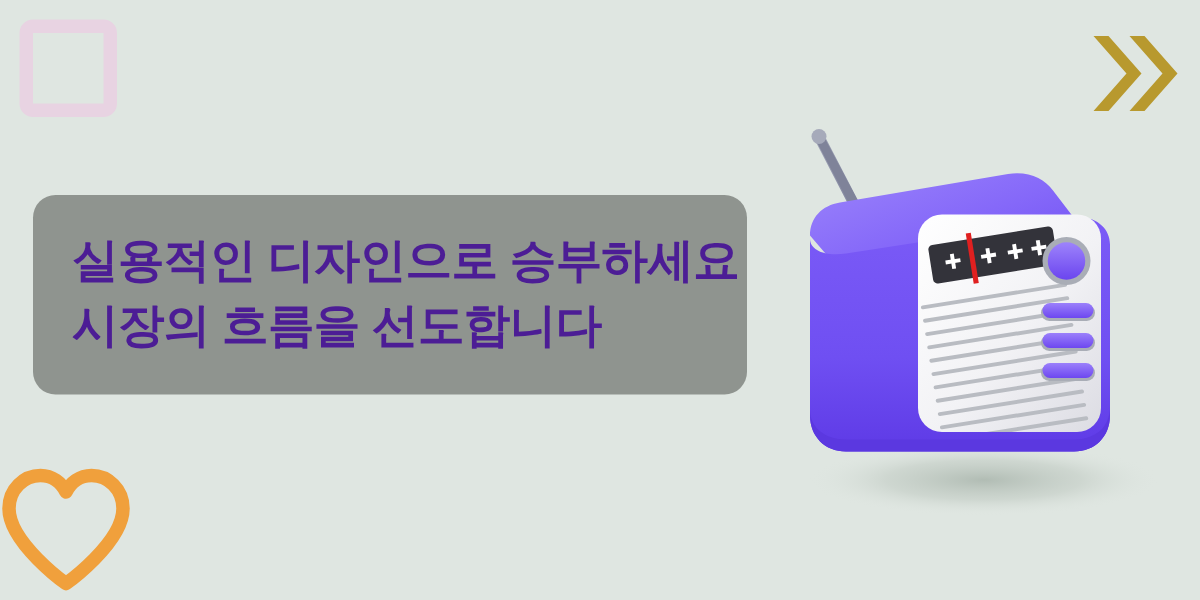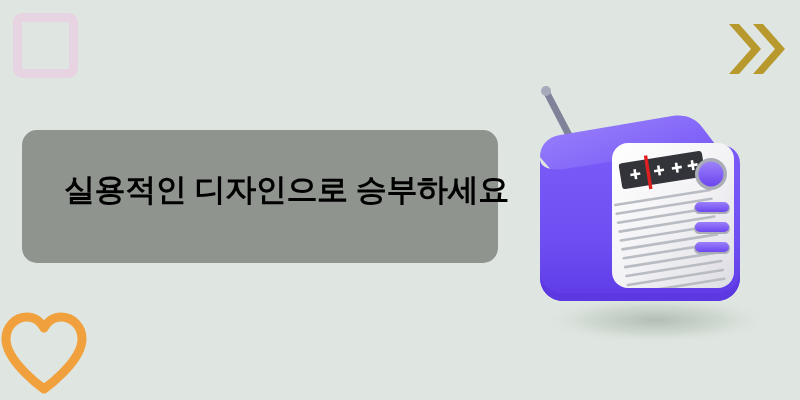--- a/index.html
+++ b/index.html
@@ -56,22 +56,22 @@
     left: 22px;
     top: 130px;
     width: 476px;
     height: 133px;
     background: #8f948f;
     border-radius: 15px;
     box-sizing: border-box;
     padding: 22px 26px 0 26px;
   }
   .headline {
-    margin: 16px;
-    color: #000000;
+    margin: 0;
+    color: #4c1d95;
     font-size: 31px;
     font-weight: bold;
     line-height: 43px;
     letter-spacing: -0.4px;
     white-space: nowrap;
   }
 
   
   .radio-wrap {
     position: absolute;
@@ -97,20 +97,21 @@
   </div>
 
   <div class="deco-heart">
     <svg viewBox="0 0 92 86" width="92" height="86" aria-hidden="true">
       <path d="M46 79 C46 79 8 52 8 29 C8 16 18 7 29 7 C37 7 43 12 46 18 C49 12 55 7 63 7 C74 7 84 16 84 29 C84 52 46 79 46 79 Z" fill="none" stroke="#f0a03c" stroke-width="9" stroke-linejoin="round" stroke-linecap="round"></path>
     </svg>
   </div>
 
   <div class="text-plate">
     <p class="headline">실용적인 디자인으로 승부하세요</p>
+    <p class="headline">시장의 흐름을 선도합니다</p>
   </div>
 
   <div class="radio-wrap">
     <svg class="radio-svg" viewBox="0 0 270 310" aria-hidden="true">
       <defs>
         <linearGradient id="gBodyFront" x1="0" y1="0" x2="0" y2="1">
           <stop offset="0" stop-color="#7b5bf7"></stop>
           <stop offset="0.6" stop-color="#6f4ff2"></stop>
           <stop offset="1" stop-color="#5e3ae6"></stop>
         </linearGradient>

